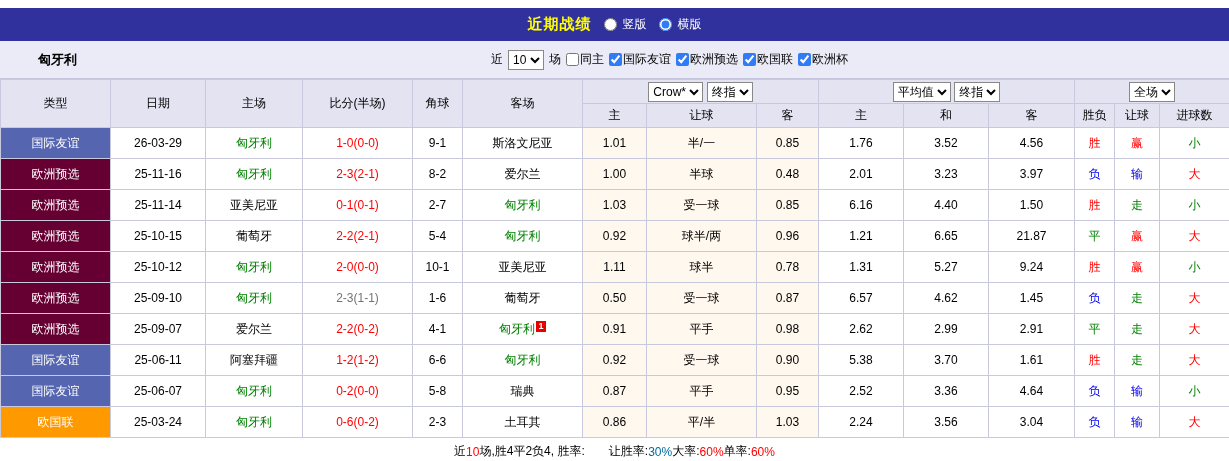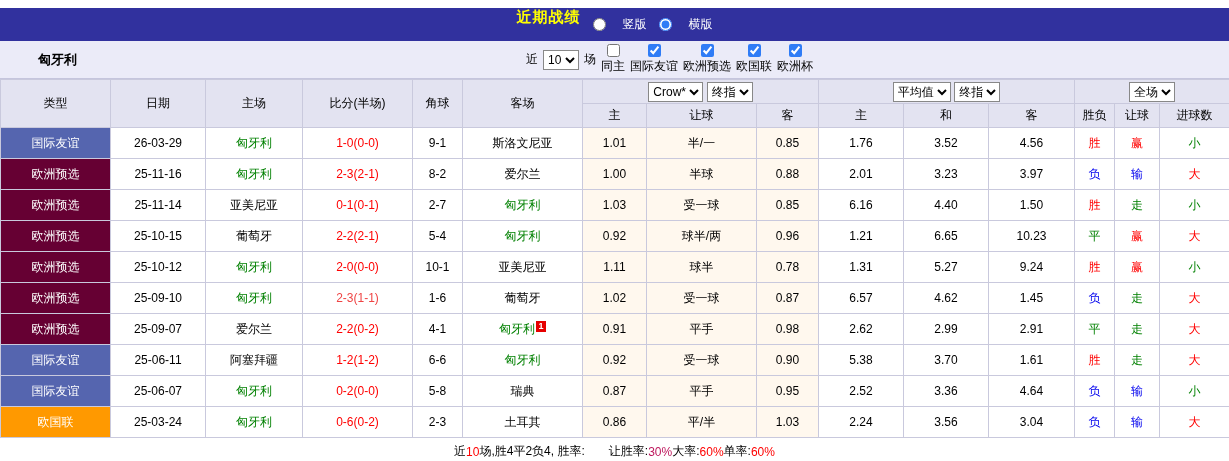--- a/index.html
+++ b/index.html
@@ -7,34 +7,34 @@
   body {
     width:1229px;
     font-family:"Liberation Sans","DejaVu Sans",sans-serif;
     font-size:12px; color:#000;
   }
   .page { width:1229px; padding-top:8px; background:#fff; }
 
   
   .title-bar {
     height:33px; background:#31319e;
-    display:flex; justify-content:center; gap:12px;
+    display:flex; align-items:center; justify-content:center; gap:12px;
   }
   .title-bar .title { color:#ffff00; font-weight:bold; font-size:15px; letter-spacing:1px; }
-  .title-bar label { color:#fff; font-size:12px; display:inline-flex; align-items:center; gap:17px; cursor:pointer; }
+  .title-bar label { color:#fff; font-size:12px; display:inline-flex; align-items:center; gap:6px; cursor:pointer; }
   .title-bar input[type=radio]{ width:13px; height:13px; accent-color:#2f7cf6; }
 
   
   .filter-bar {
     height:38px; background:#ebebf8; position:relative;
     display:flex; align-items:center; border-bottom:1px solid #c5c5dd;
   }
   .team-name { position:absolute; left:38px; font-weight:bold; font-size:13px; }
   .filter-controls { margin:0 auto; display:flex; align-items:center; gap:5px; padding-left:110px; }
-  .filter-controls label { display:inline-flex; align-items:center; gap:1px; cursor:pointer;flex-direction:column; }
+  .filter-controls label { display:inline-flex; align-items:center; gap:1px; cursor:pointer; }
   .filter-controls input[type=checkbox]{ width:13px; height:13px; accent-color:#2f7cf6; }
   select { font-size:12px; height:20px; font-family:inherit; background:#fff; border:1px solid #888; }
 
   
   table { width:1229px; border-collapse:collapse; table-layout:fixed; }
   th,td { border:1px solid #c9c9dd; text-align:center; font-size:12px; font-weight:normal; overflow:hidden; white-space:nowrap; }
   thead th { background:#e3e3f1; height:24px; padding:1px 0; }
   tbody td { height:31px; background:#fff; }
   td.crow { background:#fff8ee; }
   td.type-td { color:#fff; padding:0; }
@@ -165,21 +165,21 @@
         </tr>
         <tr>
           <td class="type-td" style="color: rgb(255, 255, 255); background: rgb(102, 0, 51);">欧洲预选</td>
           <td>25-11-16</td>
           <td style="color: rgb(0, 128, 0);">匈牙利</td>
           <td style="color: rgb(255, 0, 0);">2-3(2-1)</td>
           <td>8-2</td>
           <td>爱尔兰</td>
           <td class="crow">1.00</td>
           <td class="crow">半球</td>
-          <td class="crow">0.88</td>
+          <td class="crow">0.48</td>
           <td>2.01</td>
           <td>3.23</td>
           <td>3.97</td>
           <td style="color: rgb(0, 0, 238);">负</td>
           <td style="color: rgb(0, 0, 238);">输</td>
           <td style="color: rgb(255, 0, 0);">大</td>
         </tr>
         <tr>
           <td class="type-td" style="color: rgb(255, 255, 255); background: rgb(102, 0, 51);">欧洲预选</td>
           <td>25-11-14</td>
@@ -202,21 +202,21 @@
           <td>25-10-15</td>
           <td>葡萄牙</td>
           <td style="color: rgb(255, 0, 0);">2-2(2-1)</td>
           <td>5-4</td>
           <td style="color: rgb(0, 128, 0);">匈牙利</td>
           <td class="crow">0.92</td>
           <td class="crow">球半/两</td>
           <td class="crow">0.96</td>
           <td>1.21</td>
           <td>6.65</td>
-          <td>10.23</td>
+          <td>21.87</td>
           <td style="color: rgb(0, 128, 0);">平</td>
           <td style="color: rgb(255, 0, 0);">赢</td>
           <td style="color: rgb(255, 0, 0);">大</td>
         </tr>
         <tr>
           <td class="type-td" style="color: rgb(255, 255, 255); background: rgb(102, 0, 51);">欧洲预选</td>
           <td>25-10-12</td>
           <td style="color: rgb(0, 128, 0);">匈牙利</td>
           <td style="color: rgb(255, 0, 0);">2-0(0-0)</td>
           <td>10-1</td>
@@ -228,24 +228,24 @@
           <td>5.27</td>
           <td>9.24</td>
           <td style="color: rgb(255, 0, 0);">胜</td>
           <td style="color: rgb(255, 0, 0);">赢</td>
           <td style="color: rgb(0, 128, 0);">小</td>
         </tr>
         <tr>
           <td class="type-td" style="color: rgb(255, 255, 255); background: rgb(102, 0, 51);">欧洲预选</td>
           <td>25-09-10</td>
           <td style="color: rgb(0, 128, 0);">匈牙利</td>
-          <td style="color: #ef4444;">2-3(1-1)</td>
+          <td style="color: #737373;">2-3(1-1)</td>
           <td>1-6</td>
           <td>葡萄牙</td>
-          <td class="crow">1.02</td>
+          <td class="crow">0.50</td>
           <td class="crow">受一球</td>
           <td class="crow">0.87</td>
           <td>6.57</td>
           <td>4.62</td>
           <td>1.45</td>
           <td style="color: rgb(0, 0, 238);">负</td>
           <td style="color: rgb(0, 128, 0);">走</td>
           <td style="color: rgb(255, 0, 0);">大</td>
         </tr>
         <tr>
@@ -318,20 +318,20 @@
         </tr>
       </tbody>
   </table>
 
   <div class="footer" id="footer">
       <span style="color: rgb(0, 0, 0);">近</span>
       <span style="color: rgb(255, 0, 0);">10</span>
       <span style="color: rgb(0, 0, 0);">场,胜4平2负4, 胜率:</span>
       <span style="color: rgb(255, 0, 0); margin-top: 40px;">40%</span>
       <span style="color: rgb(0, 0, 0);"> 让胜率:</span>
-      <span style="color: #be185d;">30%</span>
+      <span style="color: #0369a1;">30%</span>
       <span style="color: rgb(0, 0, 0);"> 大率:</span>
       <span style="color: rgb(255, 0, 0);">60%</span>
       <span style="color: rgb(0, 0, 0);"> 单率:</span>
       <span style="color: rgb(255, 0, 0);">60%</span>
     </div>
 
 </div>
 
 </body></html>

